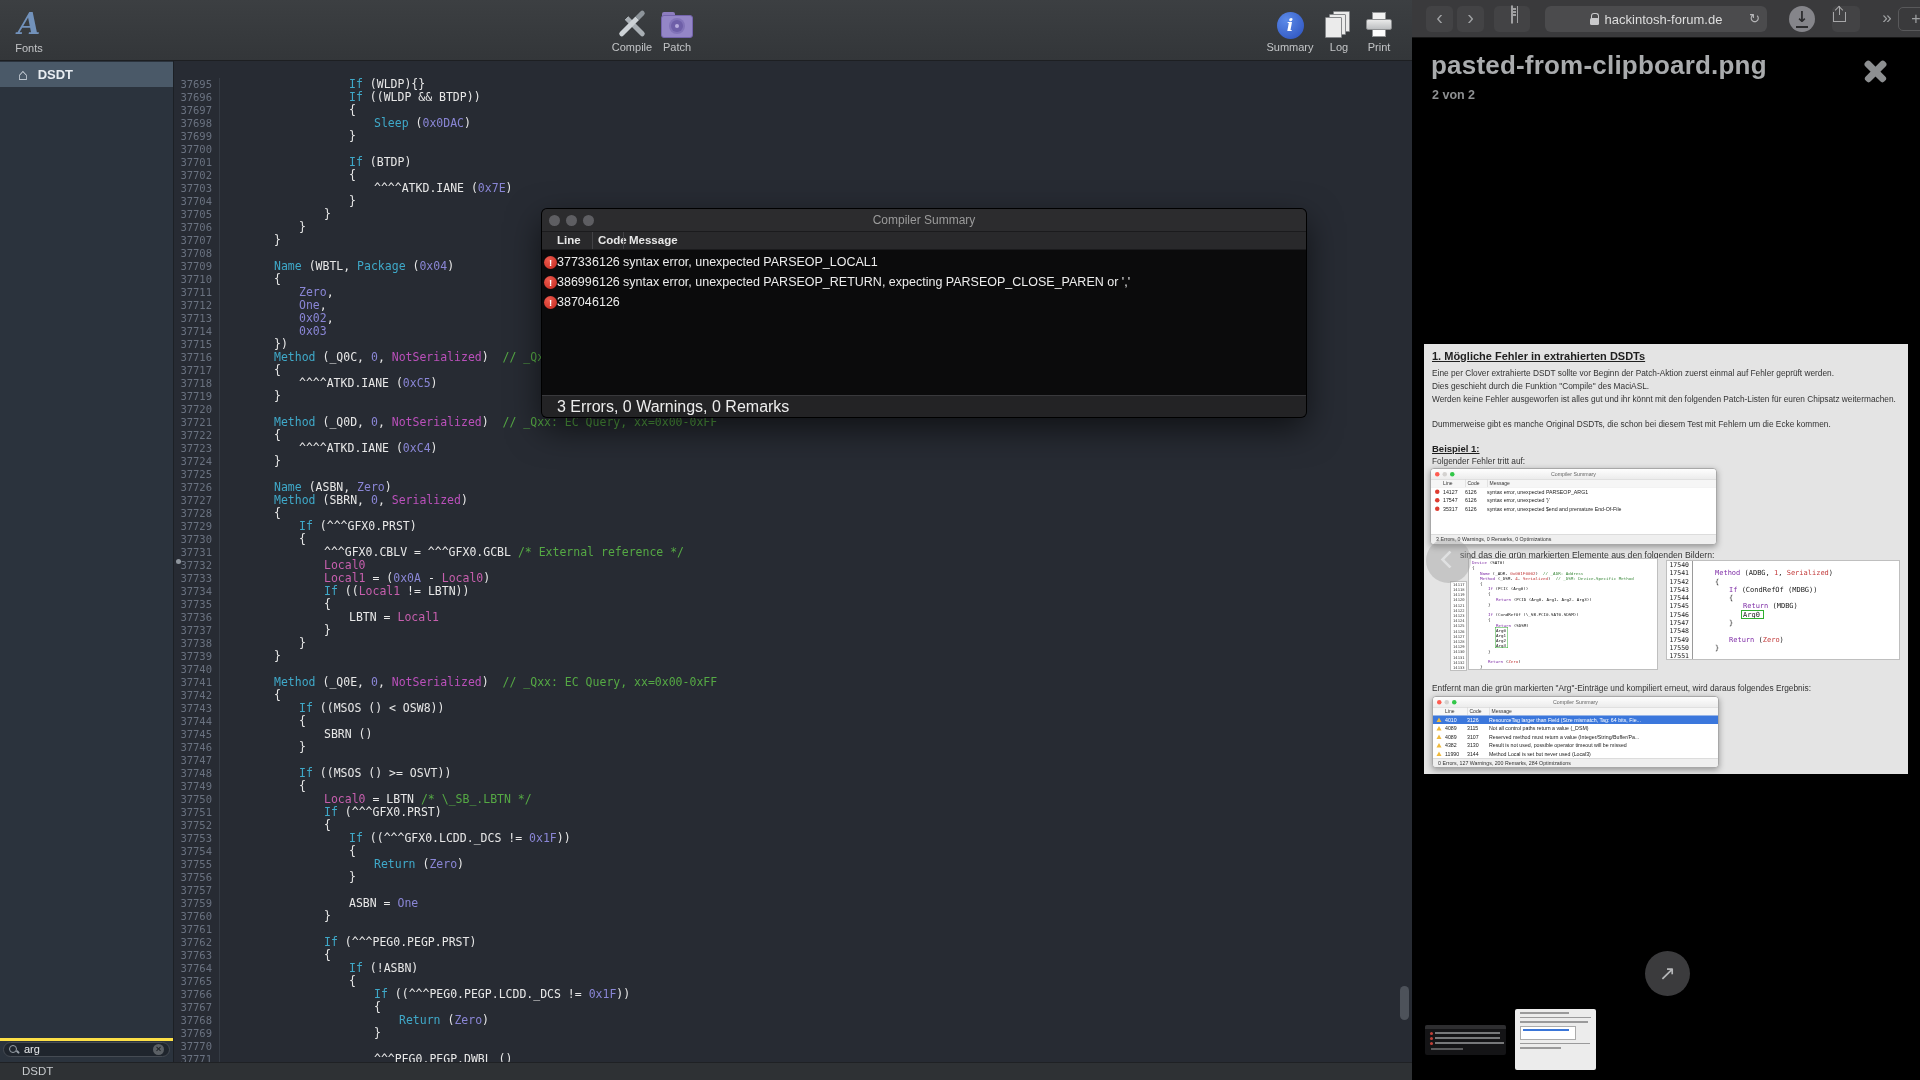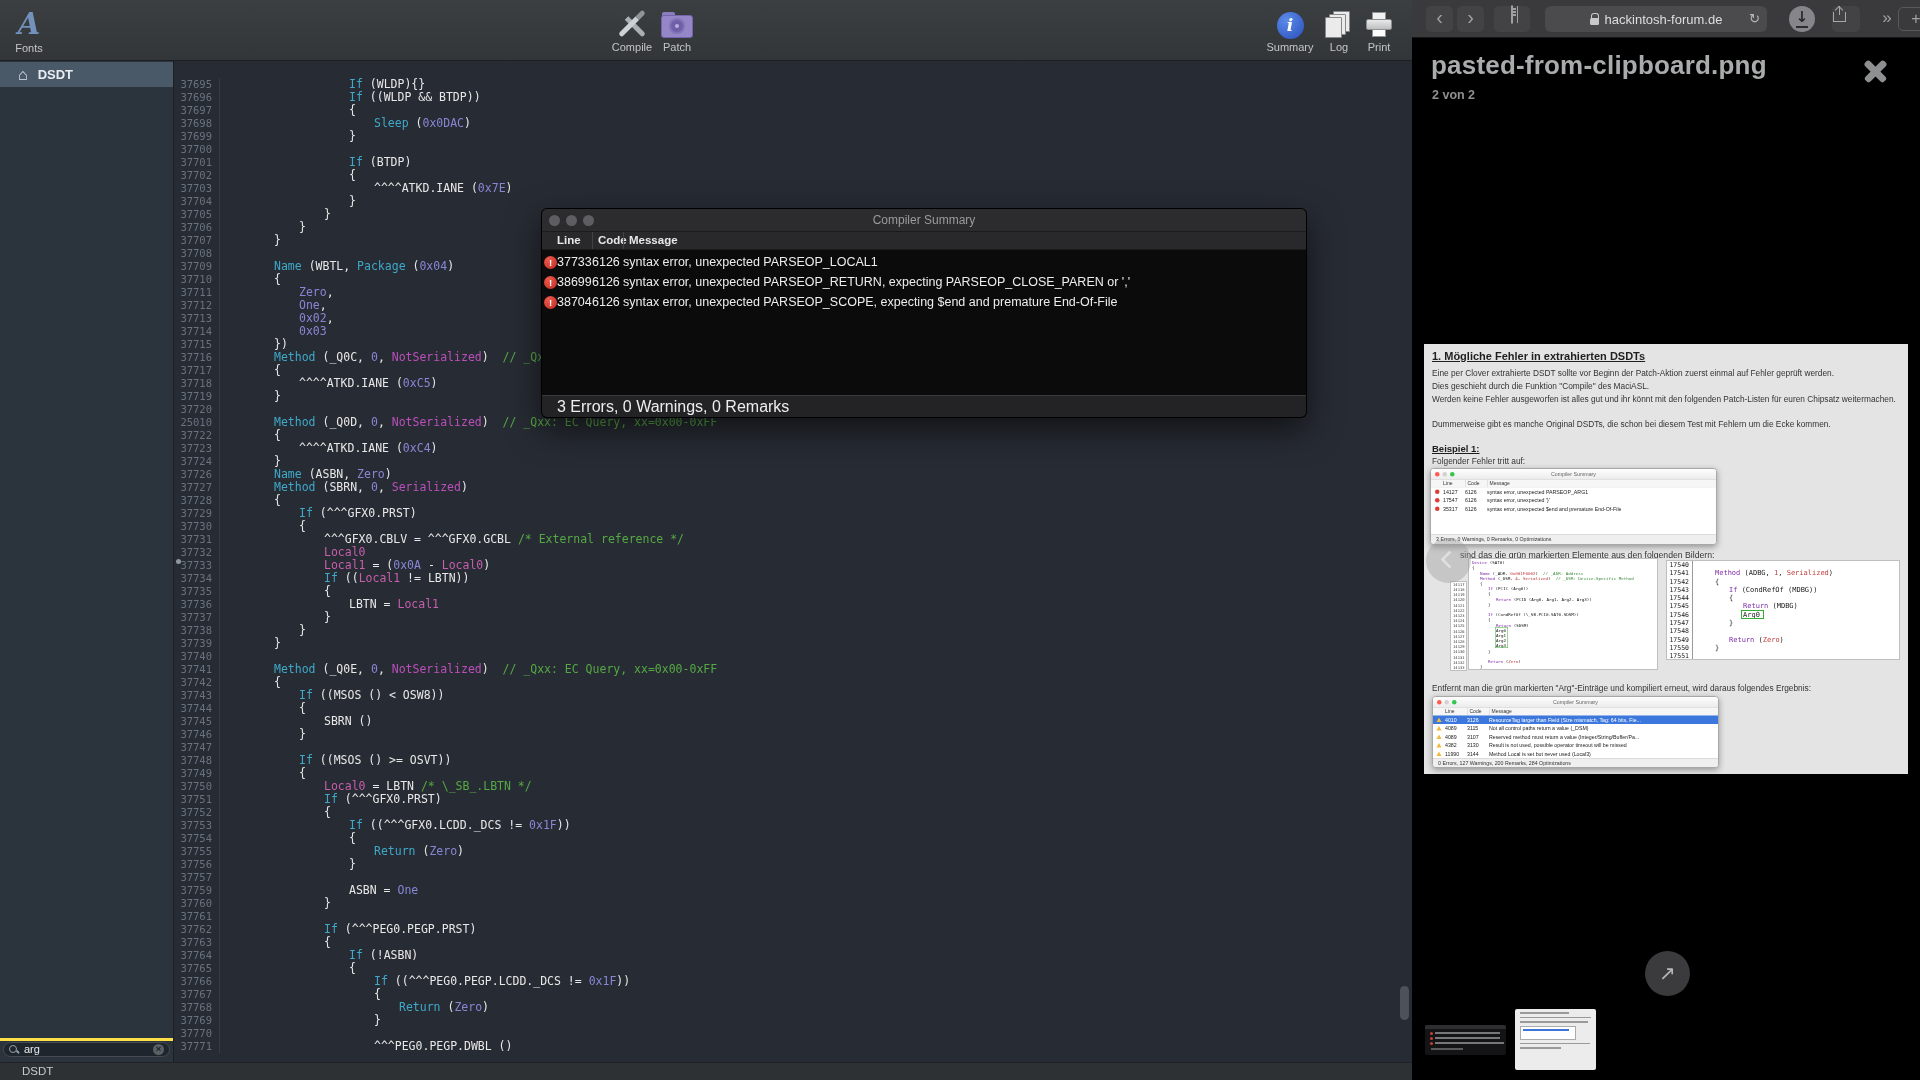--- a/index.html
+++ b/index.html
@@ -239,24 +239,25 @@
           <div class="crow"><span class="ln">37711</span><span class="lc" style="padding-left: 79px;"><i class="tc">Zero</i>,</span></div>
           <div class="crow"><span class="ln">37712</span><span class="lc" style="padding-left: 79px;"><i class="tc">One</i>,</span></div>
           <div class="crow"><span class="ln">37713</span><span class="lc" style="padding-left: 79px;"><i class="tc">0x02</i>,</span></div>
           <div class="crow"><span class="ln">37714</span><span class="lc" style="padding-left: 79px;"><i class="tc">0x03</i></span></div>
           <div class="crow"><span class="ln">37715</span><span class="lc" style="padding-left: 54px;">})</span></div>
           <div class="crow"><span class="ln">37716</span><span class="lc" style="padding-left: 54px;"><i class="tk">Method</i> (_Q0C, <i class="tc">0</i>, <i class="tt">NotSerialized</i>)  <i class="tm">// _Qxx: EC Query, xx=0x00-0xFF</i></span></div>
           <div class="crow"><span class="ln">37717</span><span class="lc" style="padding-left: 54px;">{</span></div>
           <div class="crow"><span class="ln">37718</span><span class="lc" style="padding-left: 79px;">^^^^ATKD.IANE (<i class="tc">0xC5</i>)</span></div>
           <div class="crow"><span class="ln">37719</span><span class="lc" style="padding-left: 54px;">}</span></div>
           <div class="crow"><span class="ln">37720</span><span class="lc" style="padding-left: 54px;"></span></div>
-          <div class="crow"><span class="ln">25010</span><span class="lc" style="padding-left: 54px;"><i class="tk">Method</i> (_Q0D, <i class="tc">0</i>, <i class="tt">NotSerialized</i>)  <i class="tm">// _Qxx: EC Query, xx=0x00-0xFF</i></span></div>
+          <div class="crow"><span class="ln">37721</span><span class="lc" style="padding-left: 54px;"><i class="tk">Method</i> (_Q0D, <i class="tc">0</i>, <i class="tt">NotSerialized</i>)  <i class="tm">// _Qxx: EC Query, xx=0x00-0xFF</i></span></div>
           <div class="crow"><span class="ln">37722</span><span class="lc" style="padding-left: 54px;">{</span></div>
           <div class="crow"><span class="ln">37723</span><span class="lc" style="padding-left: 79px;">^^^^ATKD.IANE (<i class="tc">0xC4</i>)</span></div>
           <div class="crow"><span class="ln">37724</span><span class="lc" style="padding-left: 54px;">}</span></div>
+          <div class="crow"><span class="ln">37725</span><span class="lc" style="padding-left: 54px;"></span></div>
           <div class="crow"><span class="ln">37726</span><span class="lc" style="padding-left: 54px;"><i class="tk">Name</i> (ASBN, <i class="tc">Zero</i>)</span></div>
           <div class="crow"><span class="ln">37727</span><span class="lc" style="padding-left: 54px;"><i class="tk">Method</i> (SBRN, <i class="tc">0</i>, <i class="tt">Serialized</i>)</span></div>
           <div class="crow"><span class="ln">37728</span><span class="lc" style="padding-left: 54px;">{</span></div>
           <div class="crow"><span class="ln">37729</span><span class="lc" style="padding-left: 79px;"><i class="tk">If</i> (^^^GFX0.PRST)</span></div>
           <div class="crow"><span class="ln">37730</span><span class="lc" style="padding-left: 79px;">{</span></div>
           <div class="crow"><span class="ln">37731</span><span class="lc" style="padding-left: 104px;">^^^GFX0.CBLV = ^^^GFX0.GCBL <i class="tm">/* External reference */</i></span></div>
           <div class="crow"><span class="ln">37732</span><span class="lc" style="padding-left: 104px;"><i class="tl">Local0</i></span></div>
           <div class="crow"><span class="ln">37733</span><span class="lc" style="padding-left: 104px;"><i class="tl">Local1</i> = (<i class="tc">0x0A</i> - <i class="tl">Local0</i>)</span></div>
           <div class="crow"><span class="ln">37734</span><span class="lc" style="padding-left: 104px;"><i class="tk">If</i> ((<i class="tl">Local1</i> != LBTN))</span></div>
           <div class="crow"><span class="ln">37735</span><span class="lc" style="padding-left: 104px;">{</span></div>
@@ -329,21 +330,20 @@
           <div class="cw-row">
             <span class="err-badge">!</span>
             <span>38699</span>
             <span>6126</span>
             <span>syntax error, unexpected PARSEOP_RETURN, expecting PARSEOP_CLOSE_PAREN or ','</span>
           </div>
           <div class="cw-row">
             <span class="err-badge">!</span>
             <span>38704</span>
             <span>6126</span>
-            <span>syntax error, unexpected PARSEOP_SCOPE, expecting $end and premature End-Of-File</span>
           </div>
         </div>
       <div class="cw-footer">3 Errors, 0 Warnings, 0 Remarks</div>
     </div>
   </div>
 
   <div class="browser">
     <div class="btoolbar">
       <div class="nav-btn bk"><span>‹</span></div>
       <div class="nav-btn fw"><span>›</span></div>

